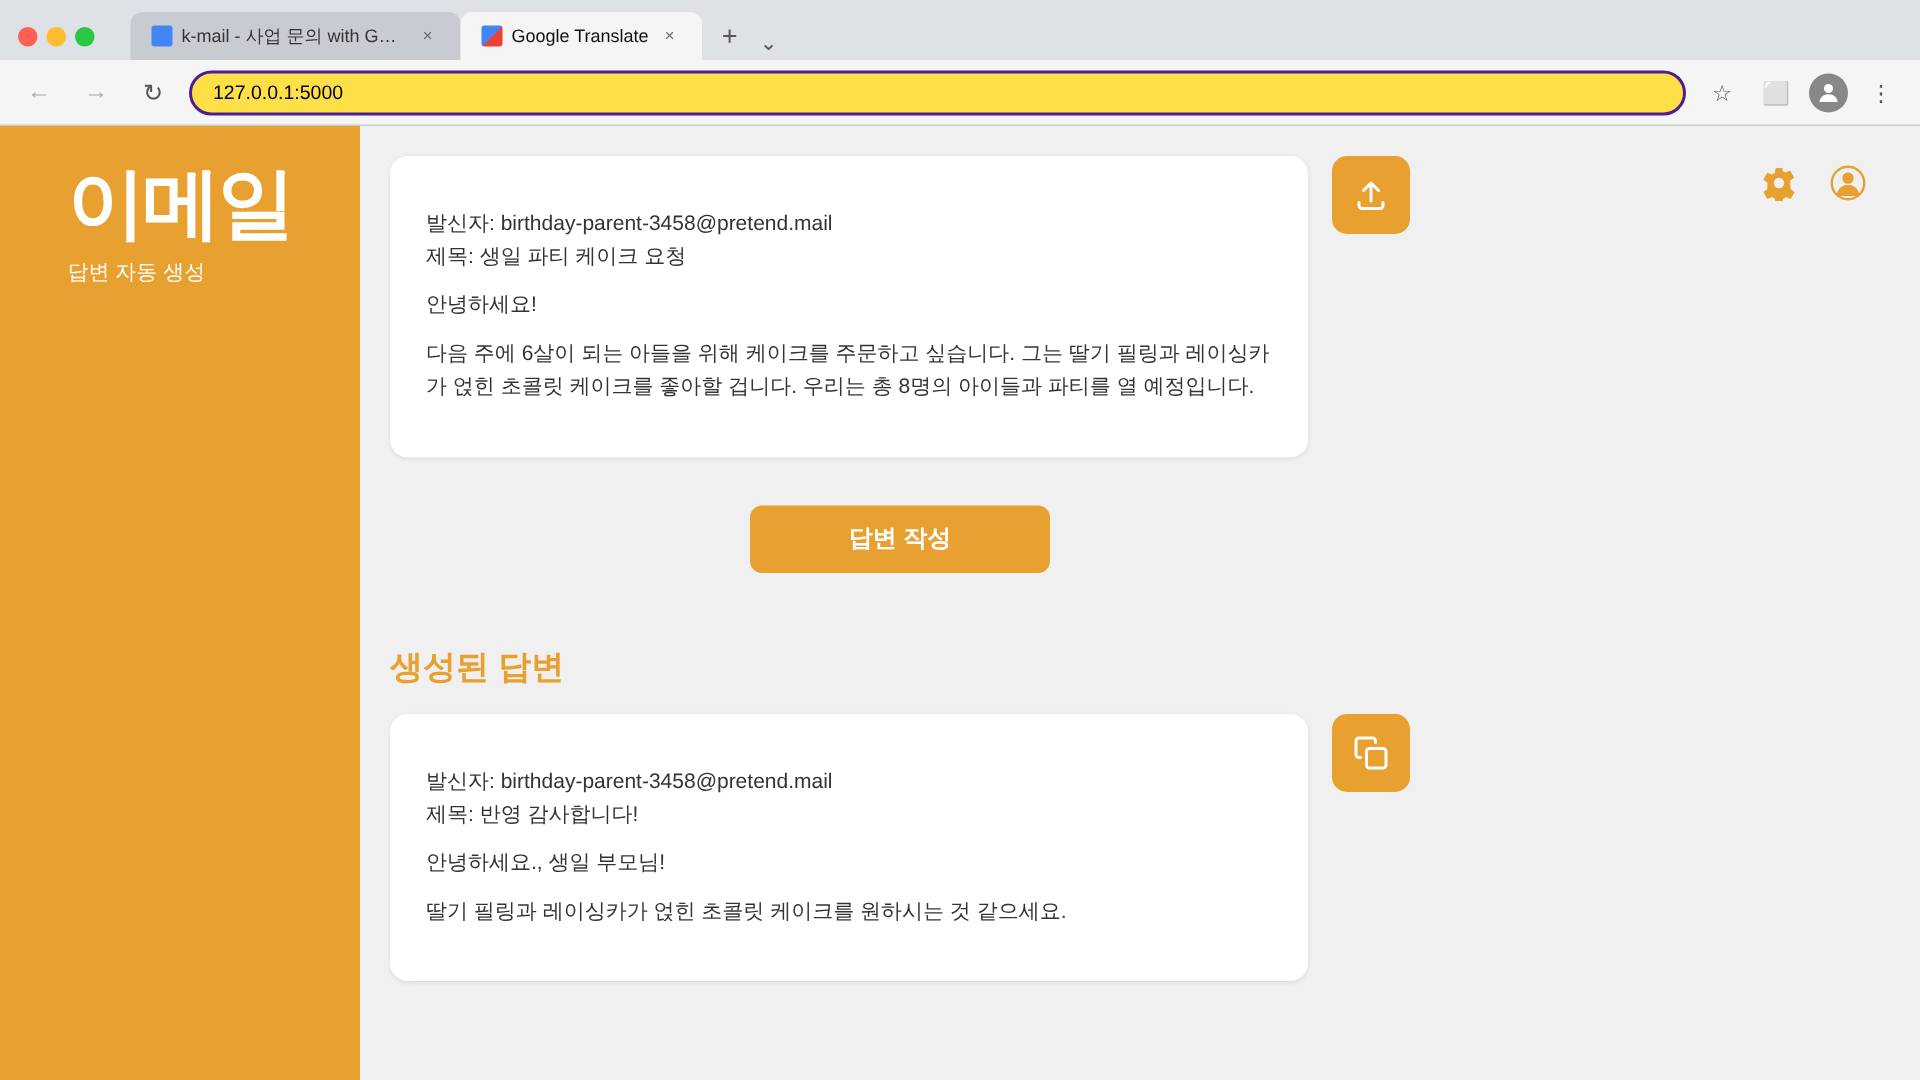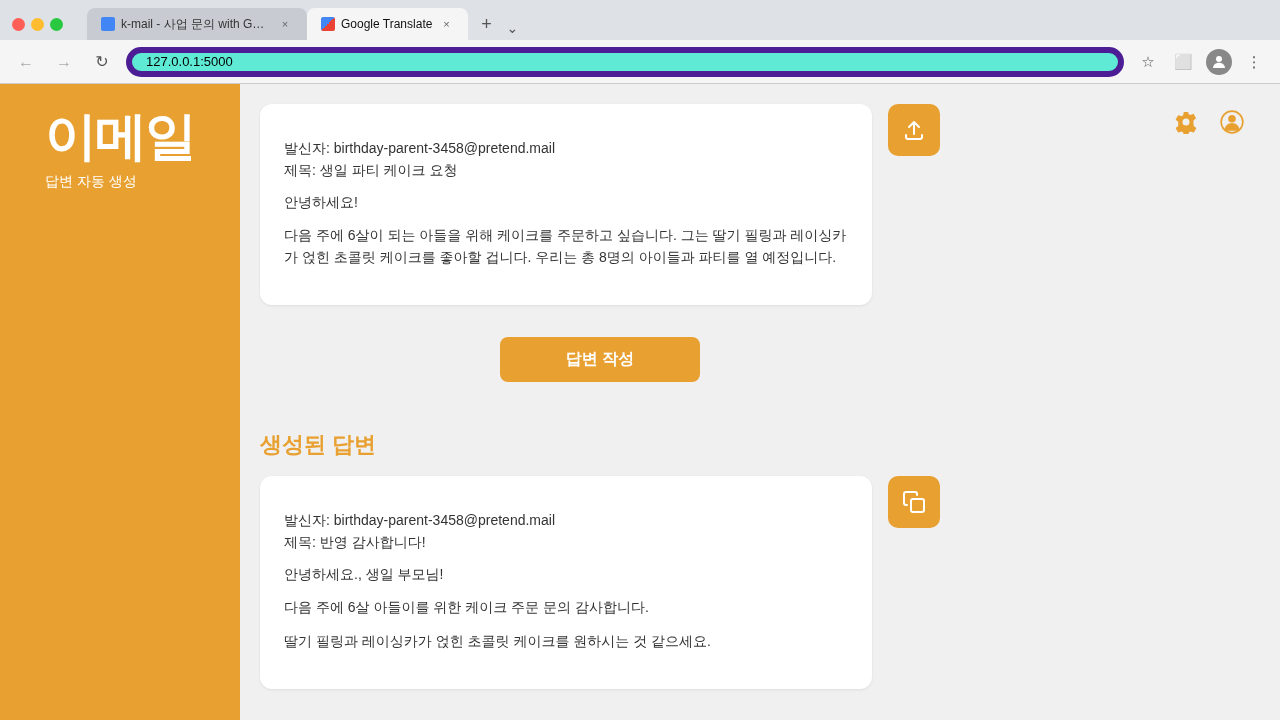--- a/index.html
+++ b/index.html
@@ -89,22 +89,22 @@
       border-bottom: 1px solid #ccc;
     }
     .nav-btn {
       width: 28px; height: 28px; border: none; background: transparent;
       cursor: pointer; border-radius: 50%; font-size: 16px; color: #555;
       display: flex; align-items: center; justify-content: center;
     }
     .nav-btn.disabled { color: #aaa; cursor: default; }
     .address-input {
       flex: 1;
-      background: #5eead4;
-      border: 6px solid #4c1d95;
+      background: #fde047;
+      border: 2px solid #4c1d95;
       border-radius: 20px;
       padding: 4px 14px;
       font-size: 13px;
       outline: none;
       height: 30px;
     }
     .toolbar-icons {
       display: flex; gap: 8px; align-items: center;
     }
     .toolbar-icon-btn {
@@ -387,21 +387,20 @@
         <div class="email-card" style="flex:1">
           <div class="email-header">
             <span>발신자:</span>
             <span>birthday-parent-3458@pretend.mail</span>
           </div>
           <div class="email-subject">
             <span>제목:</span>
             <span>반영 감사합니다!</span>
           </div>
           <div class="email-greeting">안녕하세요., 생일 부모님!</div>
-          <div class="email-body" style="margin-bottom:12px;">다음 주에 6살 아들이를 위한 케이크 주문 문의 감사합니다.</div>
           <div class="email-body">딸기 필링과 레이싱카가 얹힌 초콜릿 케이크를 원하시는 것 같으세요.</div>
         </div>
         <button class="copy-btn">
           <svg viewBox="0 0 24 24" xmlns="http://www.w3.org/2000/svg" fill="white" width="26" height="26">
             <rect x="9" y="9" width="13" height="13" rx="2" ry="2" stroke="white" stroke-width="2" fill="none"></rect>
             <path d="M5 15H4a2 2 0 0 1-2-2V4a2 2 0 0 1 2-2h9a2 2 0 0 1 2 2v1" stroke="white" stroke-width="2" fill="none" stroke-linecap="round"></path>
           </svg>
         </button>
       </div>
     </div>

